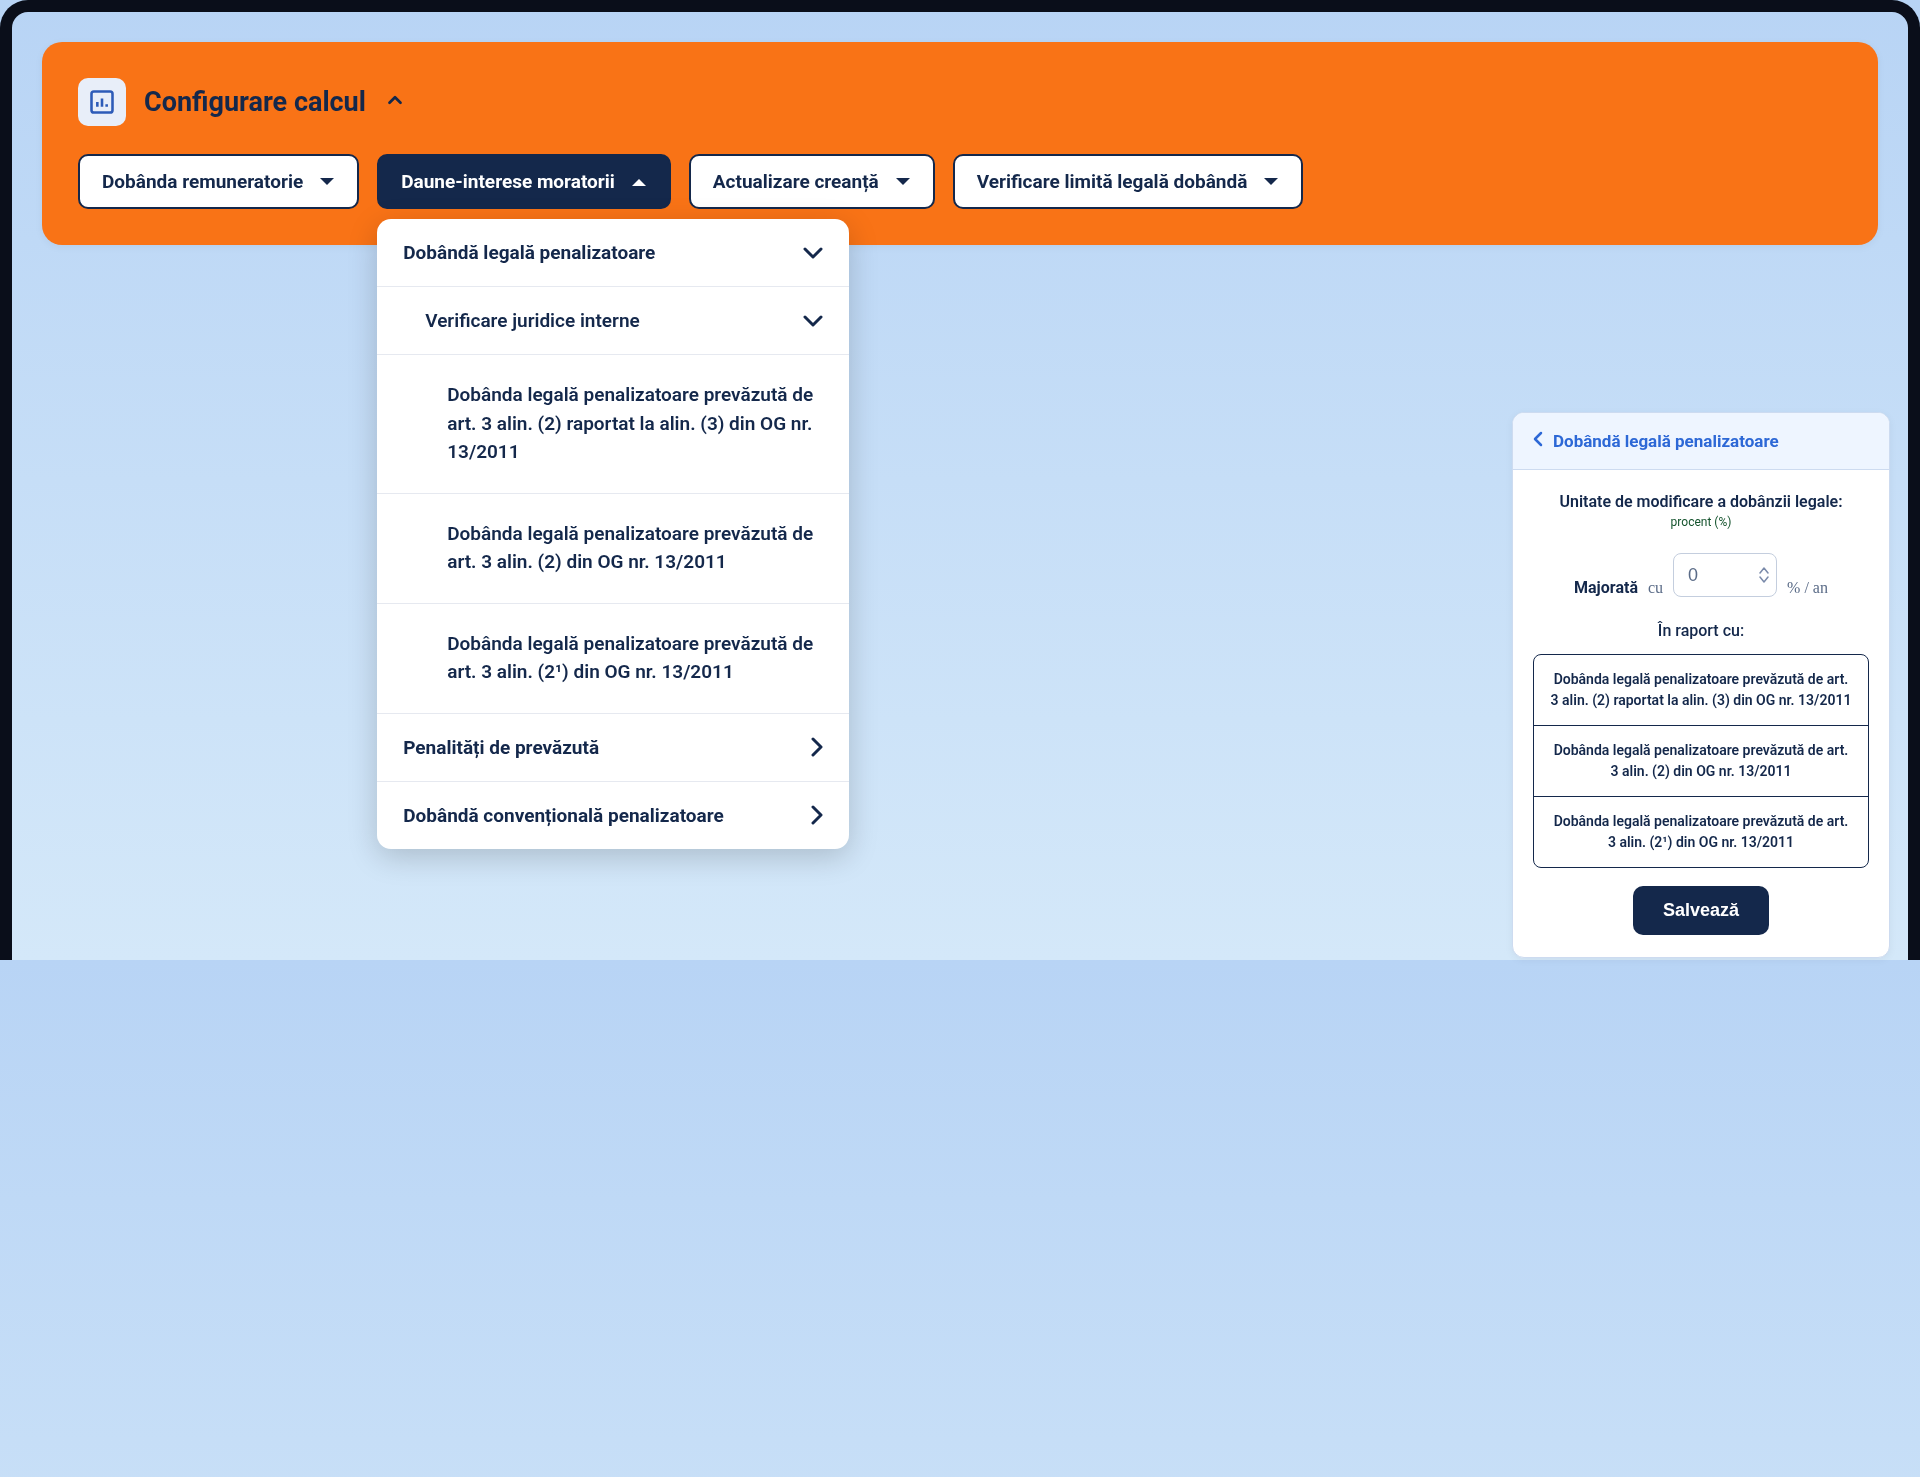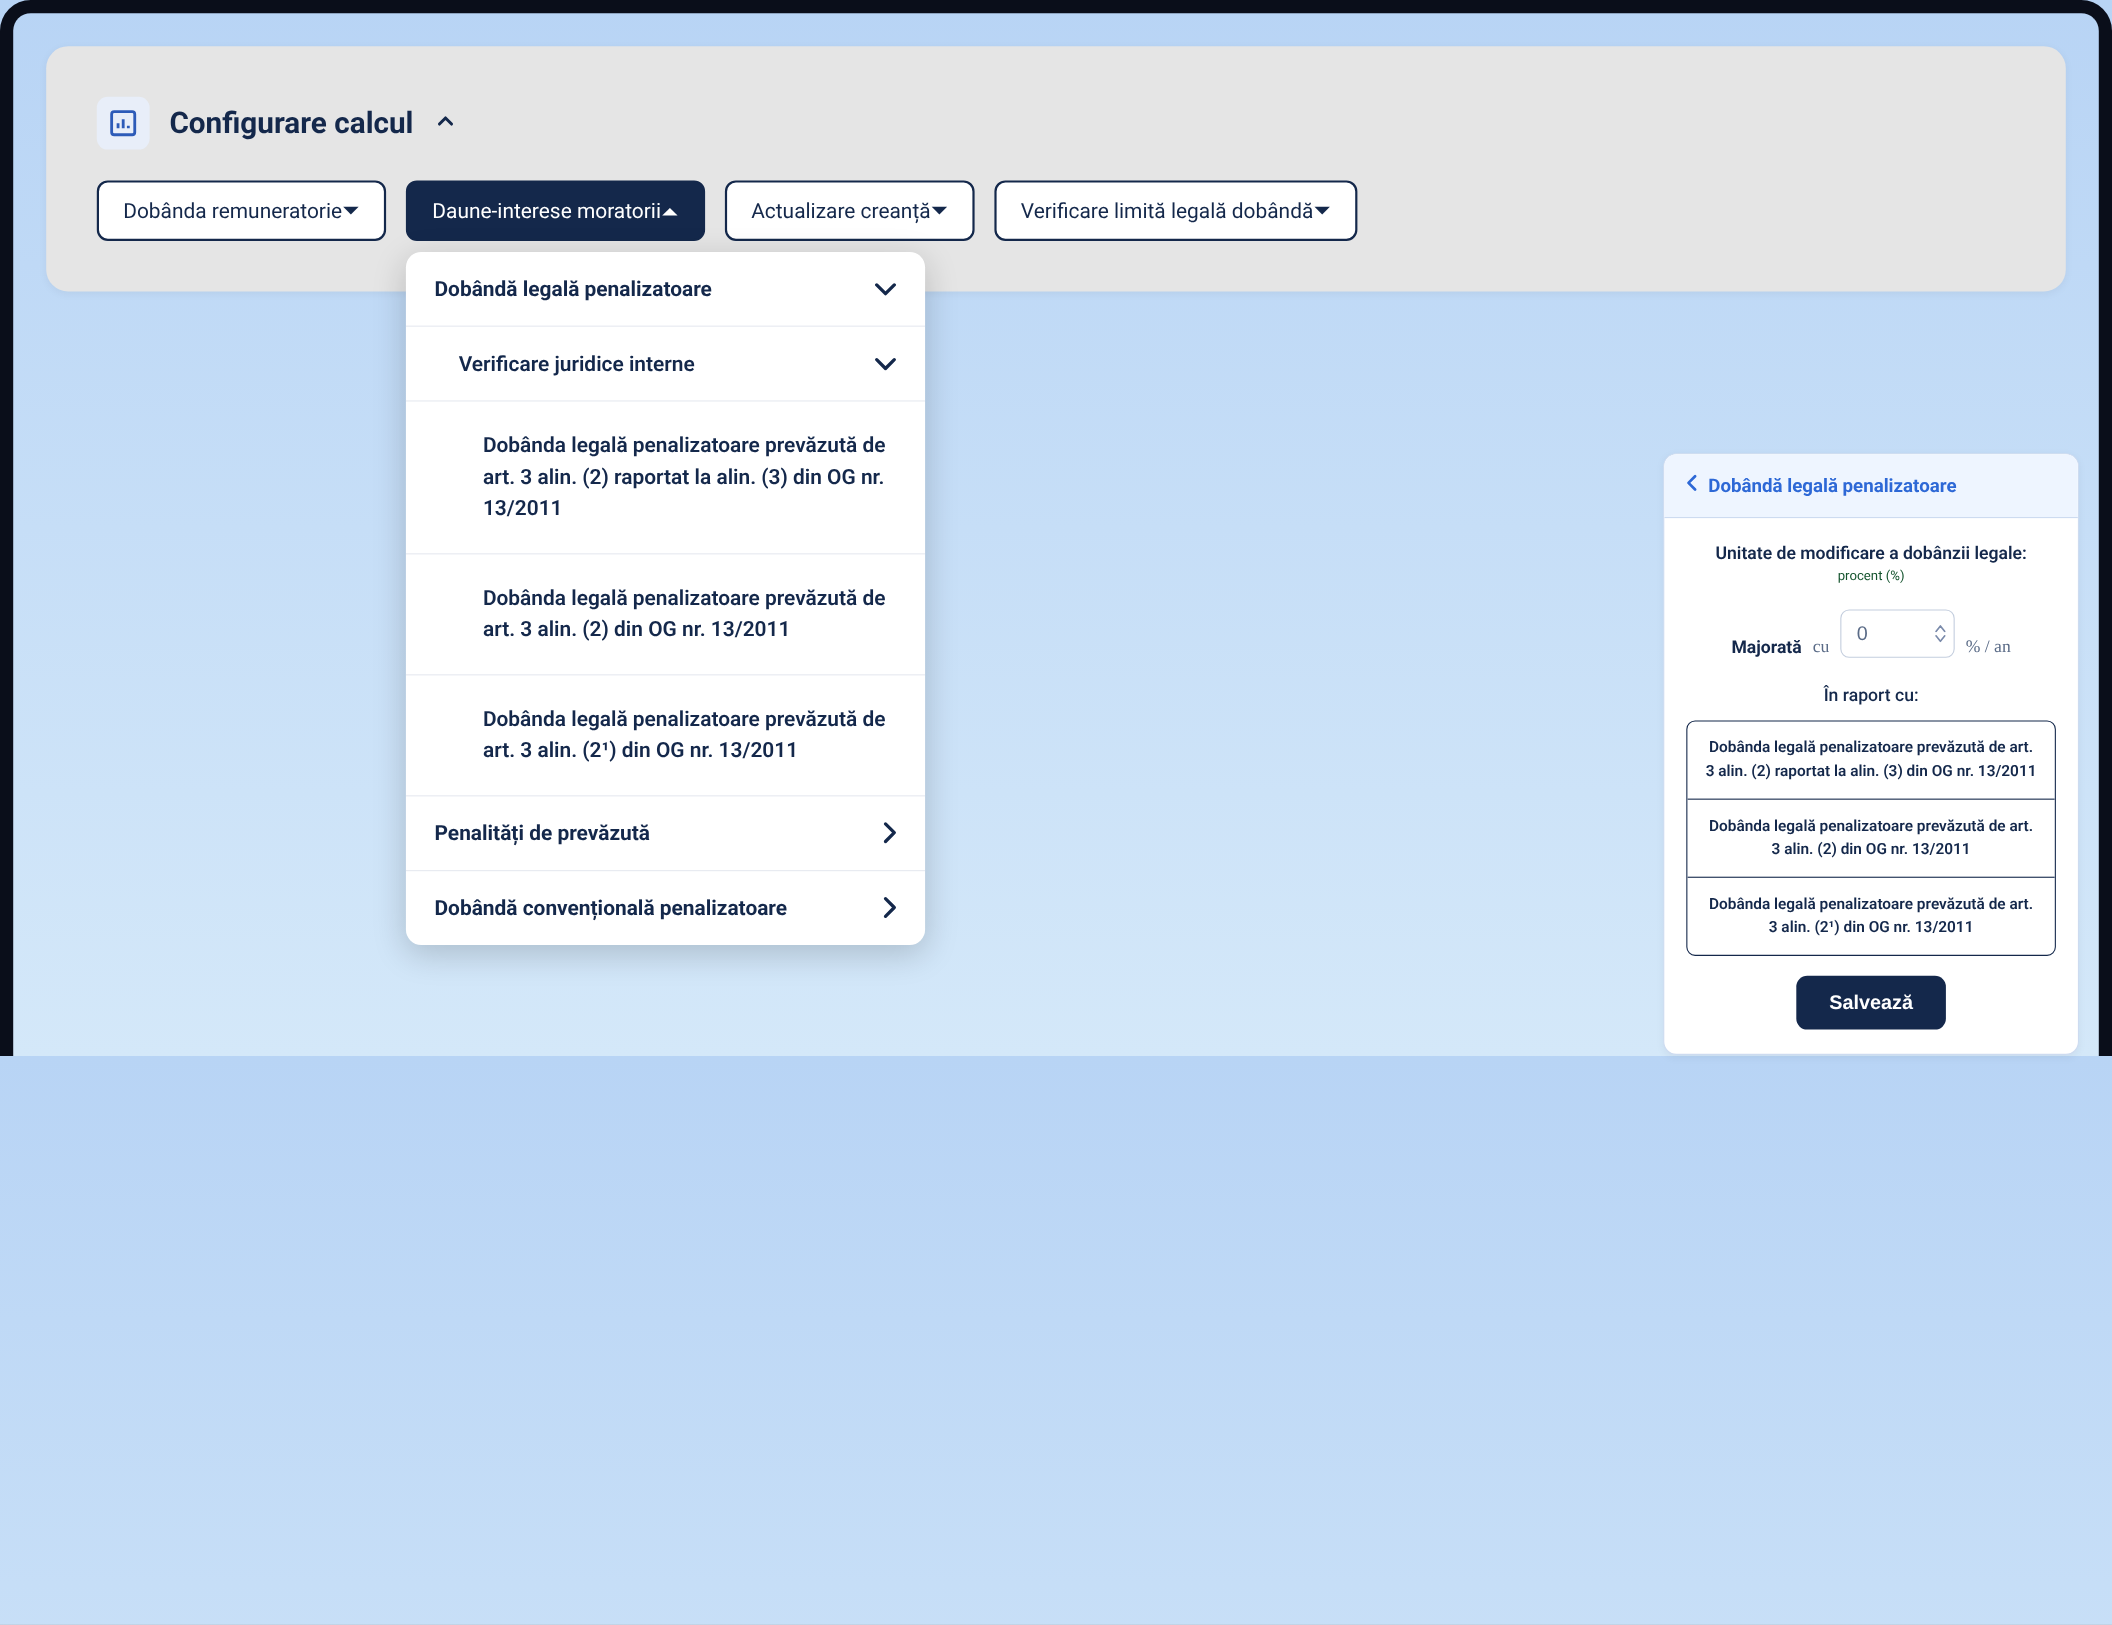--- a/index.html
+++ b/index.html
@@ -7,23 +7,23 @@
       font-family: -apple-system, BlinkMacSystemFont, 'Segoe UI', Roboto, sans-serif;
       background: linear-gradient(180deg, #b8d4f5 0%, #d4e8f9 100%);
       padding: 30px 30px 0 30px;
       min-height: 960px;
       border: 12px solid #0a0e1a;
       border-bottom: none;
       border-top-left-radius: 28px;
       border-top-right-radius: 28px;
     }
     .card {
-      background: #e5e5e5;
+      background: #f97316;
       border-radius: 20px;
-      padding: 46px;
+      padding: 36px;
       box-shadow: 0 2px 8px rgba(0,0,0,0.05);
     }
     .header {
       display: flex;
       align-items: center;
       gap: 18px;
       margin-bottom: 28px;
     }
     .header-icon {
       width: 48px;
@@ -43,28 +43,28 @@
     .header-toggle { cursor: pointer; }
     .header-toggle svg { width: 22px; height: 22px; }
     .button-row {
       display: flex;
       gap: 18px;
       flex-wrap: wrap;
     }
     .chip {
       display: flex;
       align-items: center;
-      gap: 0;
+      gap: 16px;
       padding: 14px 22px;
       border: 2px solid #14284b;
       border-radius: 10px;
       background: #fff;
       color: #14284b;
       font-size: 19px;
-      font-weight: 400;
+      font-weight: 700;
       cursor: pointer;
       white-space: nowrap;
     }
     .chip.active {
       background: #14284b;
       color: #fff;
     }
     .chip .chev { display: flex; }
     .dropdown {
       position: absolute;

